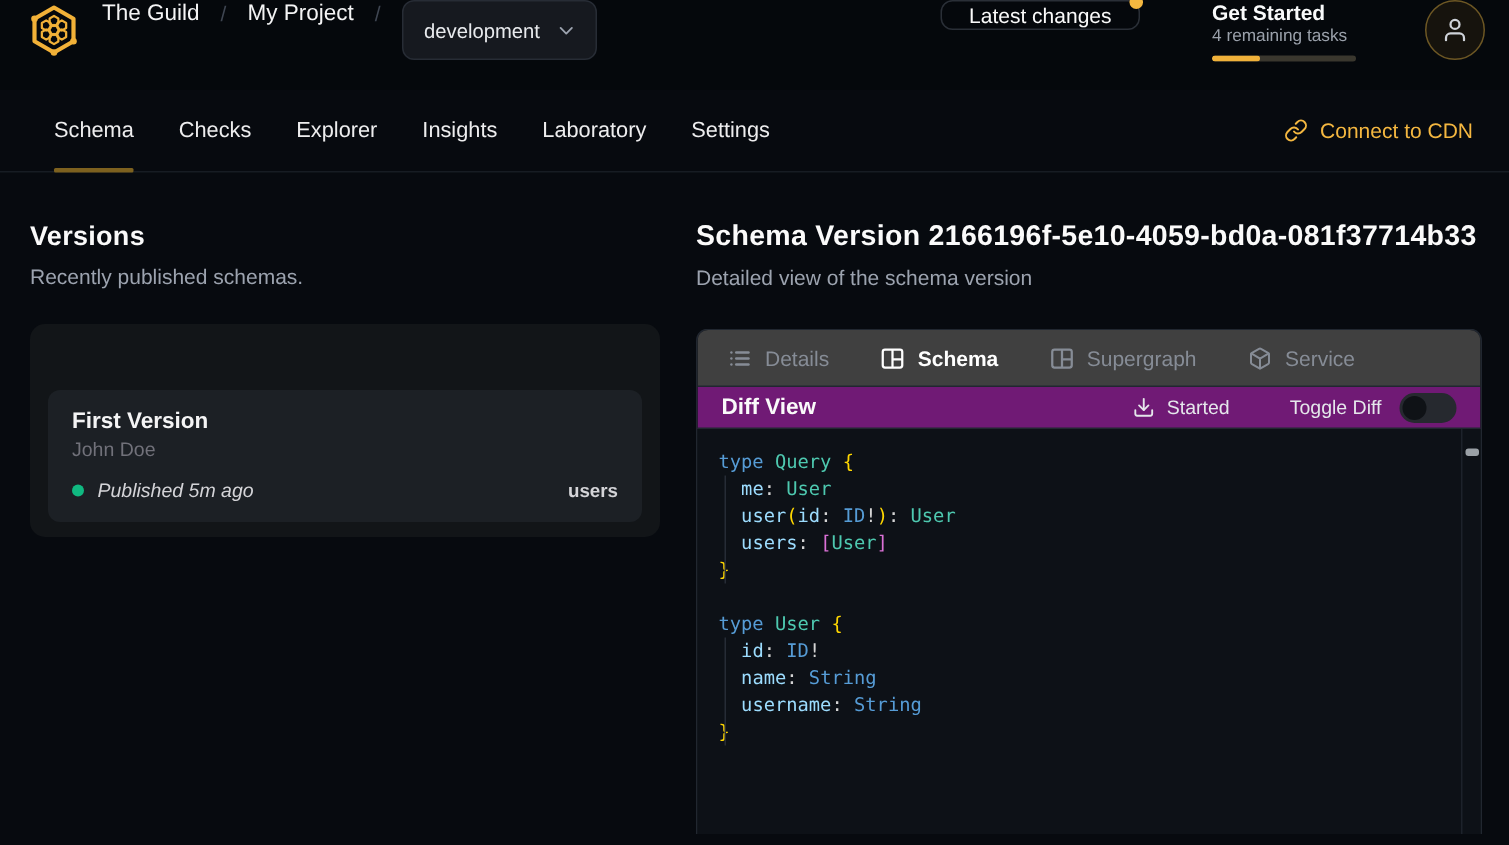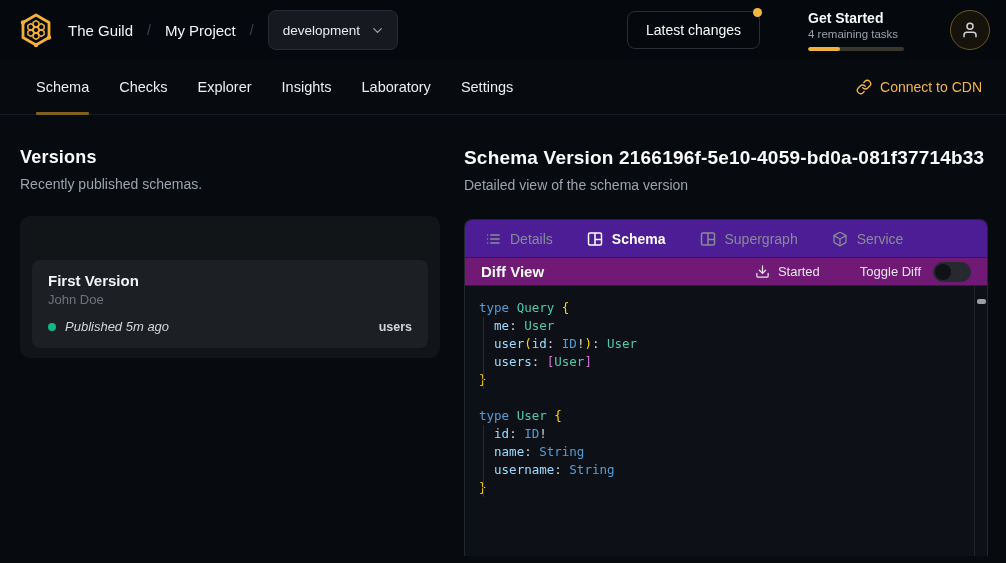--- a/index.html
+++ b/index.html
@@ -5,34 +5,34 @@
   * { box-sizing: border-box; margin: 0; padding: 0; }
   html, body { width: 1006px; height: 563px; overflow: hidden; }
   body {
     background: #070a0f;
     font-family: "Liberation Sans", sans-serif;
     color: #e5e7eb;
     position: relative;
   }
 
   
-  .header { height: 60px; display: flex; align-items: center; padding: 0 16px; background: #05080c; }
+  .header { height: 60px; display: flex; align-items: flex-start; padding: 0 16px; background: #05080c; }
   .logo { width: 40px; height: 40px; margin-right: 12px; flex: none; }
   .crumbs { display: flex; align-items: center; gap: 14px; font-size: 15px; }
   .crumb { color: #f4f4f5; font-weight: 500; }
   .crumb-sep { color: #3f4652; font-size: 14px; }
   .env-select {
     margin-left: 14px; height: 40px; display: flex; align-items: center; gap: 10px;
     background: #16191f; border: 1px solid #272c35; border-radius: 8px;
     padding: 0 12px 0 14px; font-size: 13.5px; color: #e8eaed; cursor: pointer;
   }
   .env-select svg { color: #9ca3af; }
   .spacer { flex: 1; }
   .latest-btn {
-    position: relative; height: 38px; display: flex; align-items: center;
+    position: relative; height: 20px; display: flex; align-items: center;
     border: 1px solid #2a2f37; border-radius: 8px; padding: 0 18px;
     font-size: 14px; color: #fafafa; background: transparent; cursor: pointer;
     font-family: "Liberation Sans", sans-serif;
   }
   .latest-dot { position: absolute; top: -4px; right: -3px; width: 9px; height: 9px; border-radius: 50%; }
   .get-started { margin-left: 48px; margin-right: 46px; width: 96px; cursor: pointer; }
   .gs-title { font-size: 14px; font-weight: 600; color: #f9fafb; }
   .gs-sub { font-size: 11.5px; color: #9aa0aa; margin-top: 2px; white-space: nowrap; }
   .gs-bar { margin-top: 7px; height: 4px; border-radius: 2px; background: #3a372e; overflow: hidden; }
   .gs-fill { height: 100%; border-radius: 2px; background: #f0b13a; }
@@ -62,21 +62,21 @@
   .version-item { background: #1c2025; border-radius: 8px; padding: 12px 16px 14px; cursor: pointer; }
   .vi-name { font-size: 15px; font-weight: 600; color: #f4f4f5; }
   .vi-author { font-size: 13px; color: #71717a; margin-top: 3px; }
   .vi-meta { margin-top: 12px; display: flex; align-items: center; }
   .vi-dot { width: 8px; height: 8px; border-radius: 50%; margin-right: 9px; flex: none; }
   .vi-status { font-size: 13px; color: #d4d4d8; flex: 1; font-style: italic; }
   .vi-badge { font-size: 12.5px; font-weight: 700; color: #d4d4d8; }
 
   
   .detail-box { margin-top: 26px; border: 1px solid #212730; border-bottom: none; border-radius: 8px 8px 0 0; overflow: hidden; }
-  .detail-tabs { display: flex; align-items: center; gap: 34px; height: 38px; padding: 0 20px; background: #4c1d95; border-bottom: 1px solid #212730; }
+  .detail-tabs { display: flex; align-items: center; gap: 34px; height: 38px; padding: 0 20px; background: #404040; border-bottom: 1px solid #212730; }
   .dtab { display: flex; align-items: center; gap: 9px; font-size: 14px; color: #868c96; cursor: pointer; }
   .dtab svg { flex: none; }
   .dtab.active { color: #ffffff; font-weight: 600; }
   .diff-row { height: 28px; display: flex; align-items: center; padding: 0 16px; background: #701a75; border-bottom: 1px solid #212730; }
   .diff-title { font-size: 15px; font-weight: 700; color: #fafafa; }
   .download { margin-left: auto; display: flex; align-items: center; gap: 8px; font-size: 13px; color: #e5e7eb; cursor: pointer; }
   .toggle-label { margin-left: 40px; font-size: 13px; color: #e5e7eb; }
   .switch { margin-left: 12px; width: 38px; height: 20px; border-radius: 10px; background: #26292f; position: relative; cursor: pointer; }
   .switch-knob { position: absolute; top: 2px; left: 2px; width: 16px; height: 16px; border-radius: 50%; background: #0f1216; }
 

